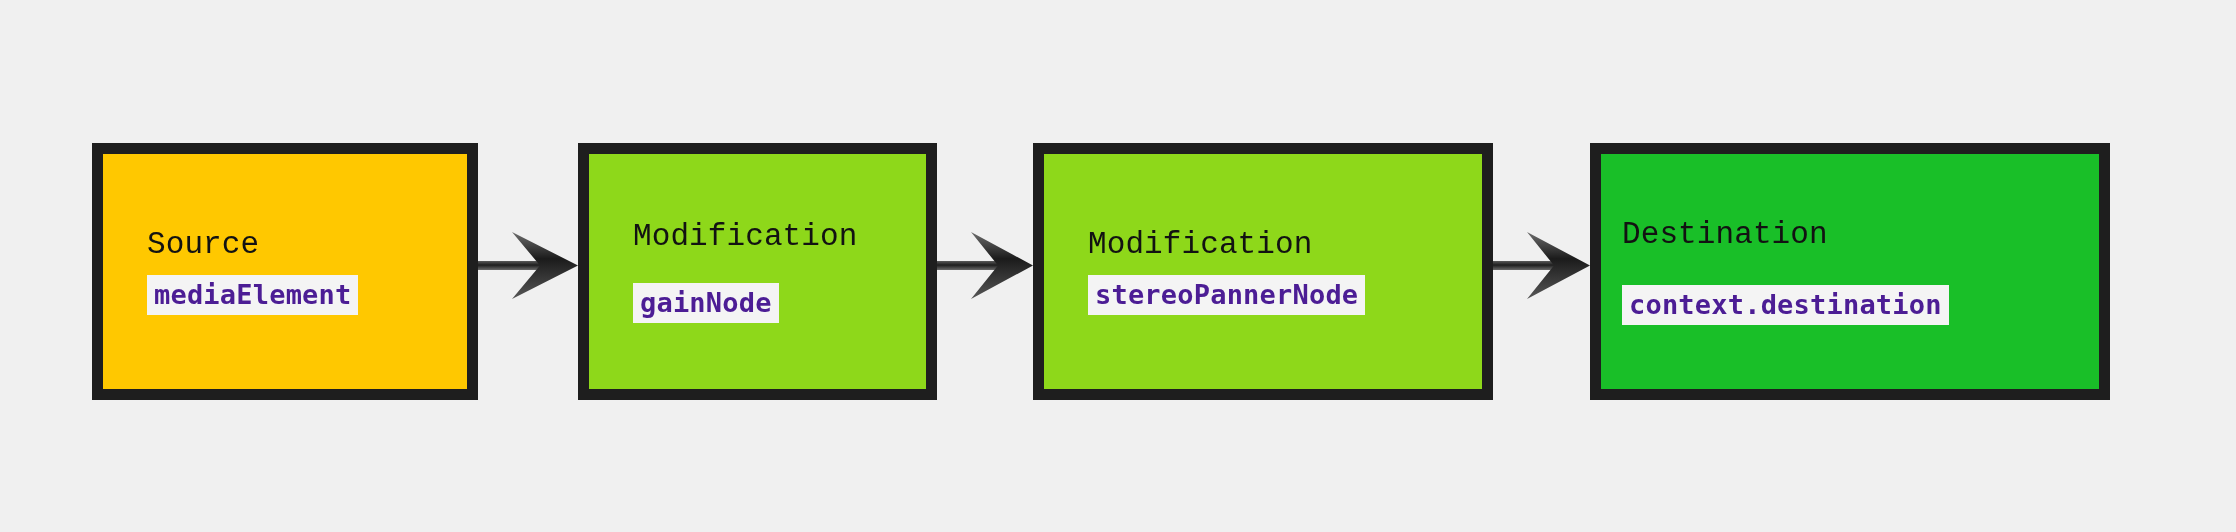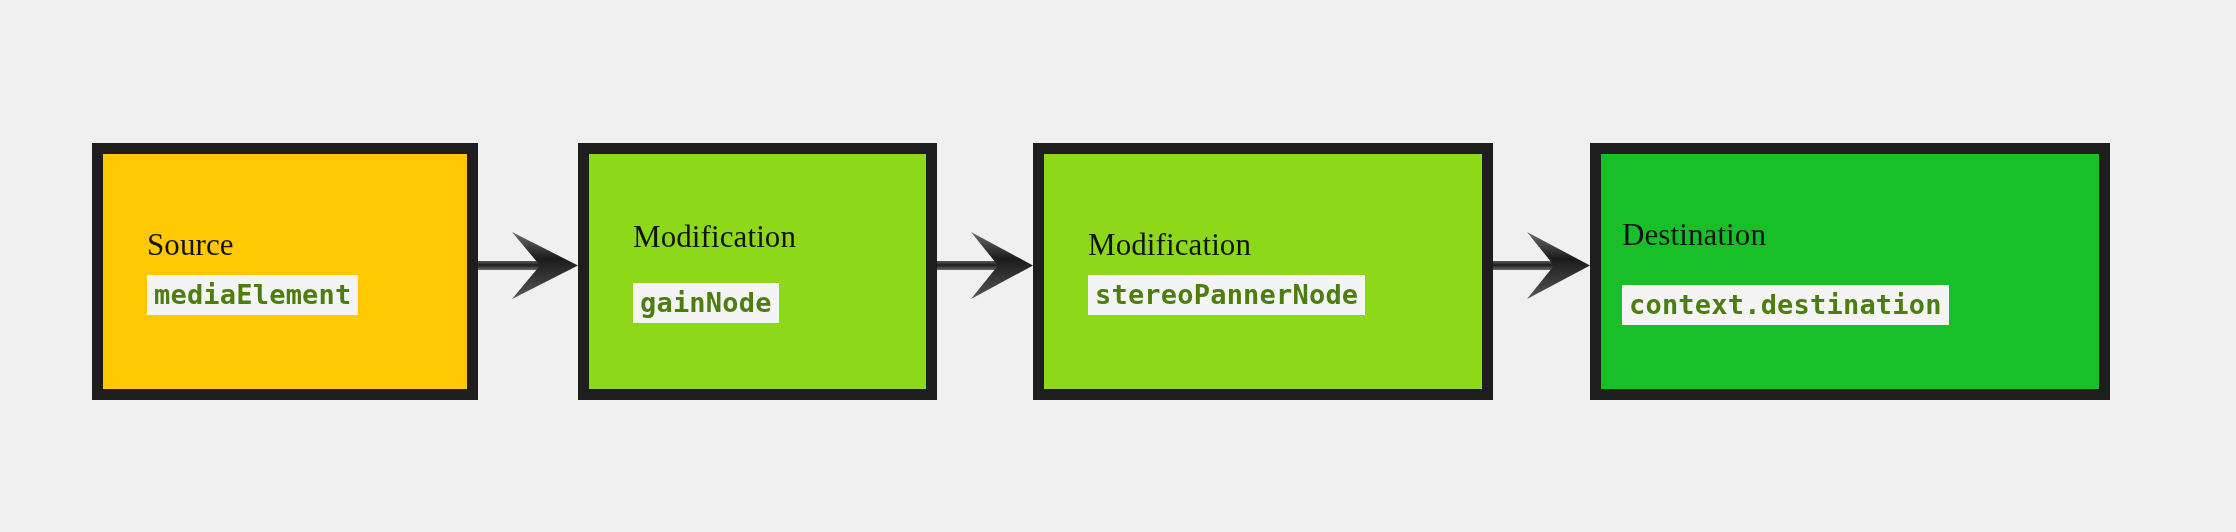--- a/index.html
+++ b/index.html
@@ -29,36 +29,36 @@
     border: 11px solid #1e1e1e;
     display: flex;
     flex-direction: column;
     justify-content: center;
     align-items: flex-start;
     padding-left: 44px;
     padding-right: 22px;
   }
 
   .node-title {
-    font-family: Liberation Serif, serif;
+    font-family: Liberation Mono, monospace;
     font-size: 31px;
     font-weight: 400;
     line-height: 1.1;
     color: #121212;
     letter-spacing: 0.1px;
     white-space: nowrap;
     margin-bottom: 13px;
   }
 
   .node-code {
     font-family: "DejaVu Sans Mono", "Liberation Mono", monospace;
     font-size: 27px;
     font-weight: 700;
     line-height: 1.25;
-    color: #4d7c0f;
+    color: #4c1d95;
     background: #f4f4f4;
     padding: 3px 7px 4px 7px;
     white-space: nowrap;
     letter-spacing: 0.2px;
   }
 
   
   .arrow {
     position: absolute;
     top: 0;

